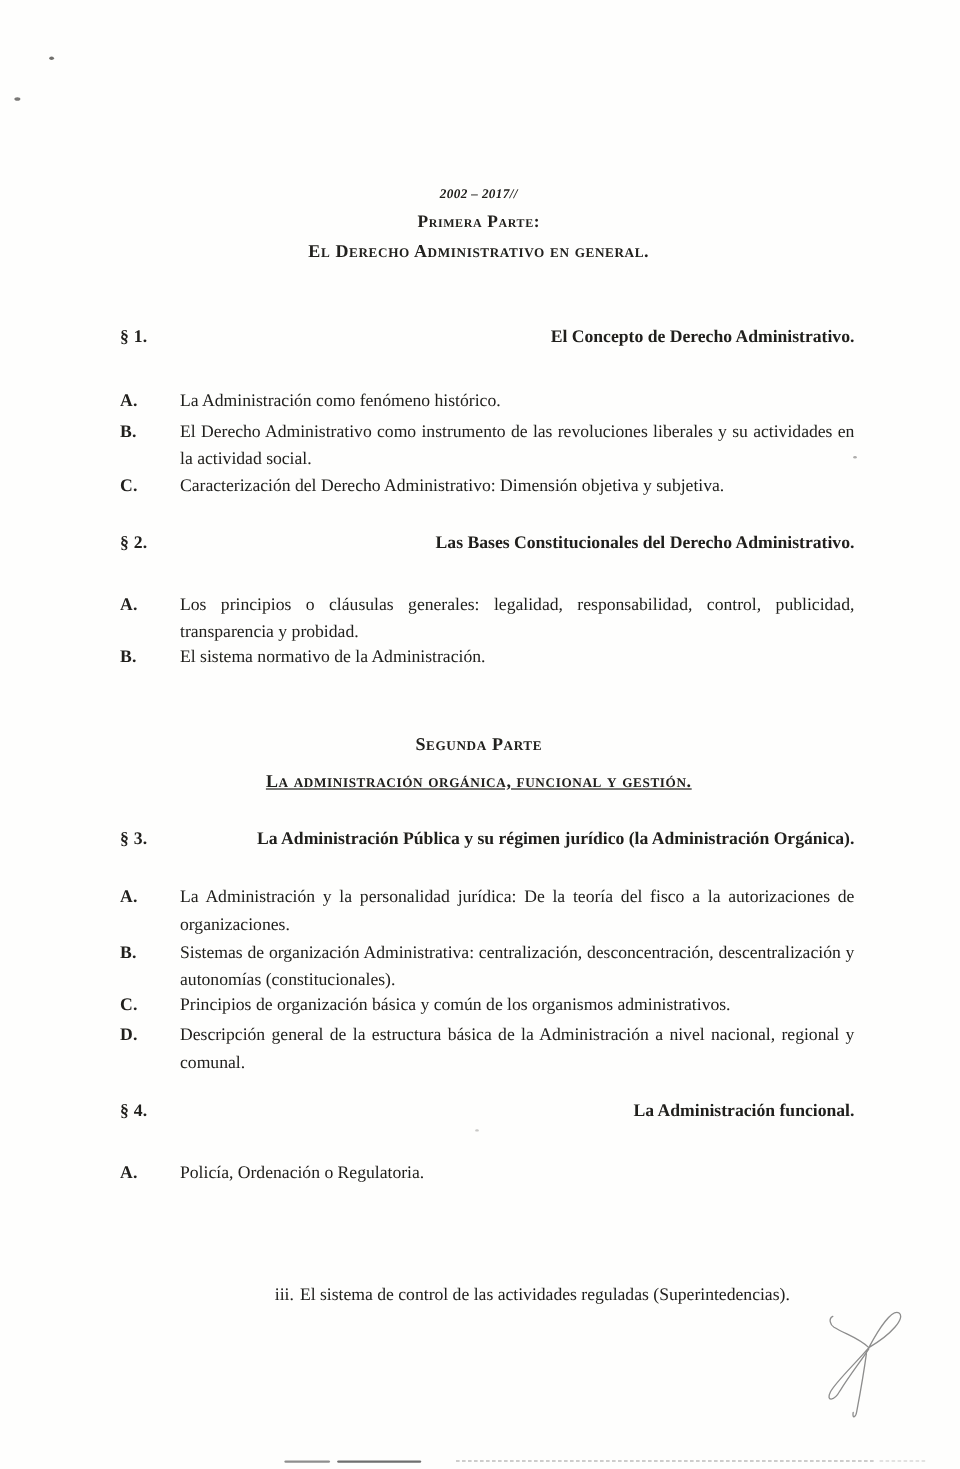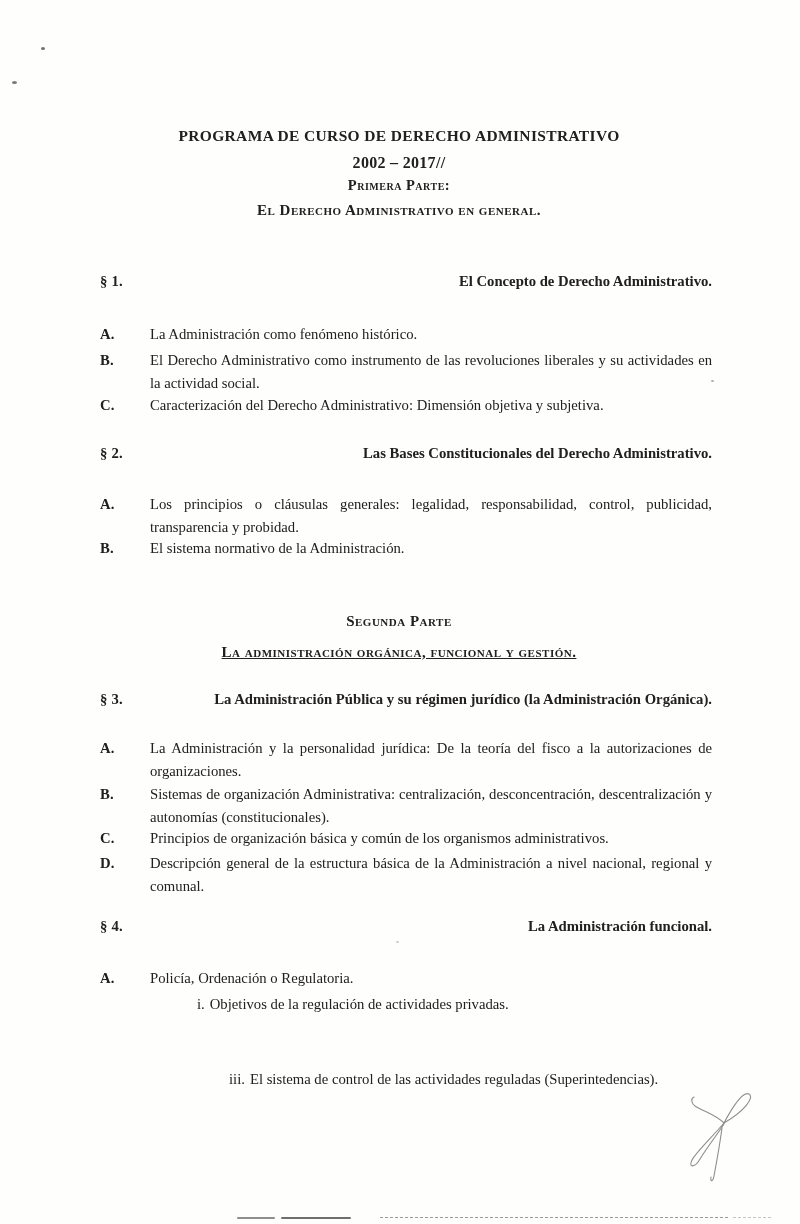--- a/index.html
+++ b/index.html
@@ -11,21 +11,21 @@
     color:#21201d;
     position:relative;
   }
   .page{position:absolute;inset:0;background:#fefefd;}
   .abs{position:absolute;}
   .center-line{
     left:0;width:798px;text-align:center;
     line-height:23px;white-space:nowrap;
   }
   .doc-title{font-weight:700;font-size:15.5px;letter-spacing:.35px;}
-  .doc-years{font-weight:700;font-size:16px;letter-spacing:.3px;}
+  .doc-years{font-weight:700;font-size:11px;letter-spacing:.3px;font-style:italic;}
   .smallcaps{font-variant:small-caps;font-weight:700;font-size:15px;letter-spacing:.5px;}
   .row{
     left:100px;width:612px;
     display:flex;align-items:flex-start;
     line-height:23px;font-size:14.7px;
   }
   .row .lbl{
     flex:0 0 50px;font-weight:700;
     letter-spacing:.2px;
   }
@@ -48,21 +48,20 @@
 </head>
 <body>
 
 <div class="page">
 
   <div class="speck" style="left:41px;top:47px;width:4px;height:3px;opacity:.8;"></div>
   <div class="speck" style="left:12px;top:81px;width:5px;height:3px;opacity:.75;"></div>
   <div class="speck" style="left:711px;top:380px;width:3px;height:2px;opacity:.45;"></div>
   <div class="speck" style="left:396px;top:941px;width:3px;height:2px;opacity:.3;"></div>
 
-  <div class="abs center-line doc-title" style="top:124px;">PROGRAMA DE CURSO DE DERECHO ADMINISTRATIVO</div>
   <div class="abs center-line doc-years" style="top:151px;">2002 – 2017//</div>
   <div class="abs center-line smallcaps" style="top:174px;font-size:14.5px;">Primera Parte:</div>
   <div class="abs center-line smallcaps" style="top:199px;">El Derecho Administrativo en general.</div>
 
   <div class="abs row head" style="top:270px;">
     <span class="lbl">§ 1.</span>
     <p class="txt">El Concepto de Derecho Administrativo.</p>
   </div>
   <div class="abs row" style="top:323px;">
     <span class="lbl">A.</span>
@@ -115,23 +114,20 @@
   </div>
 
   <div class="abs row head" style="top:915px;">
     <span class="lbl">§ 4.</span>
     <p class="txt">La Administración funcional.</p>
   </div>
   <div class="abs row" style="top:967px;">
     <span class="lbl">A.</span>
     <p class="txt">Policía, Ordenación o Regulatoria.</p>
   </div>
-  <div class="abs row sub" style="top:993px;">
-    <p class="txt"><span class="sublbl">i.</span><span>Objetivos de la regulación de actividades privadas.</span></p>
-  </div>
   <div class="abs row sub" style="top:1068px;margin-left:32px;">
     <p class="txt"><span class="sublbl">iii.</span><span>El sistema de control de las actividades reguladas (Superintedencias).</span></p>
   </div>
 
   <svg class="sig" width="80" height="100" viewBox="0 0 80 100">
     <g fill="none" stroke="#7a7a7a" stroke-width="1.1" stroke-linecap="round" opacity="0.85">
       <path d="M 11,9 C 7,11 9,16 12,18 C 22,24 33,27 41,35"></path>
       <path d="M 41,35 C 49,20 60,3 66,6 C 72,10 60,24 41,35"></path>
       <path d="M 41,35 C 31,47 13,64 9,72 C 5,80 12,80 17,71 C 25,58 36,44 41,36"></path>
       <path d="M 39,40 C 37,55 34,72 31,88 C 30,94 27,94 28,89"></path>

